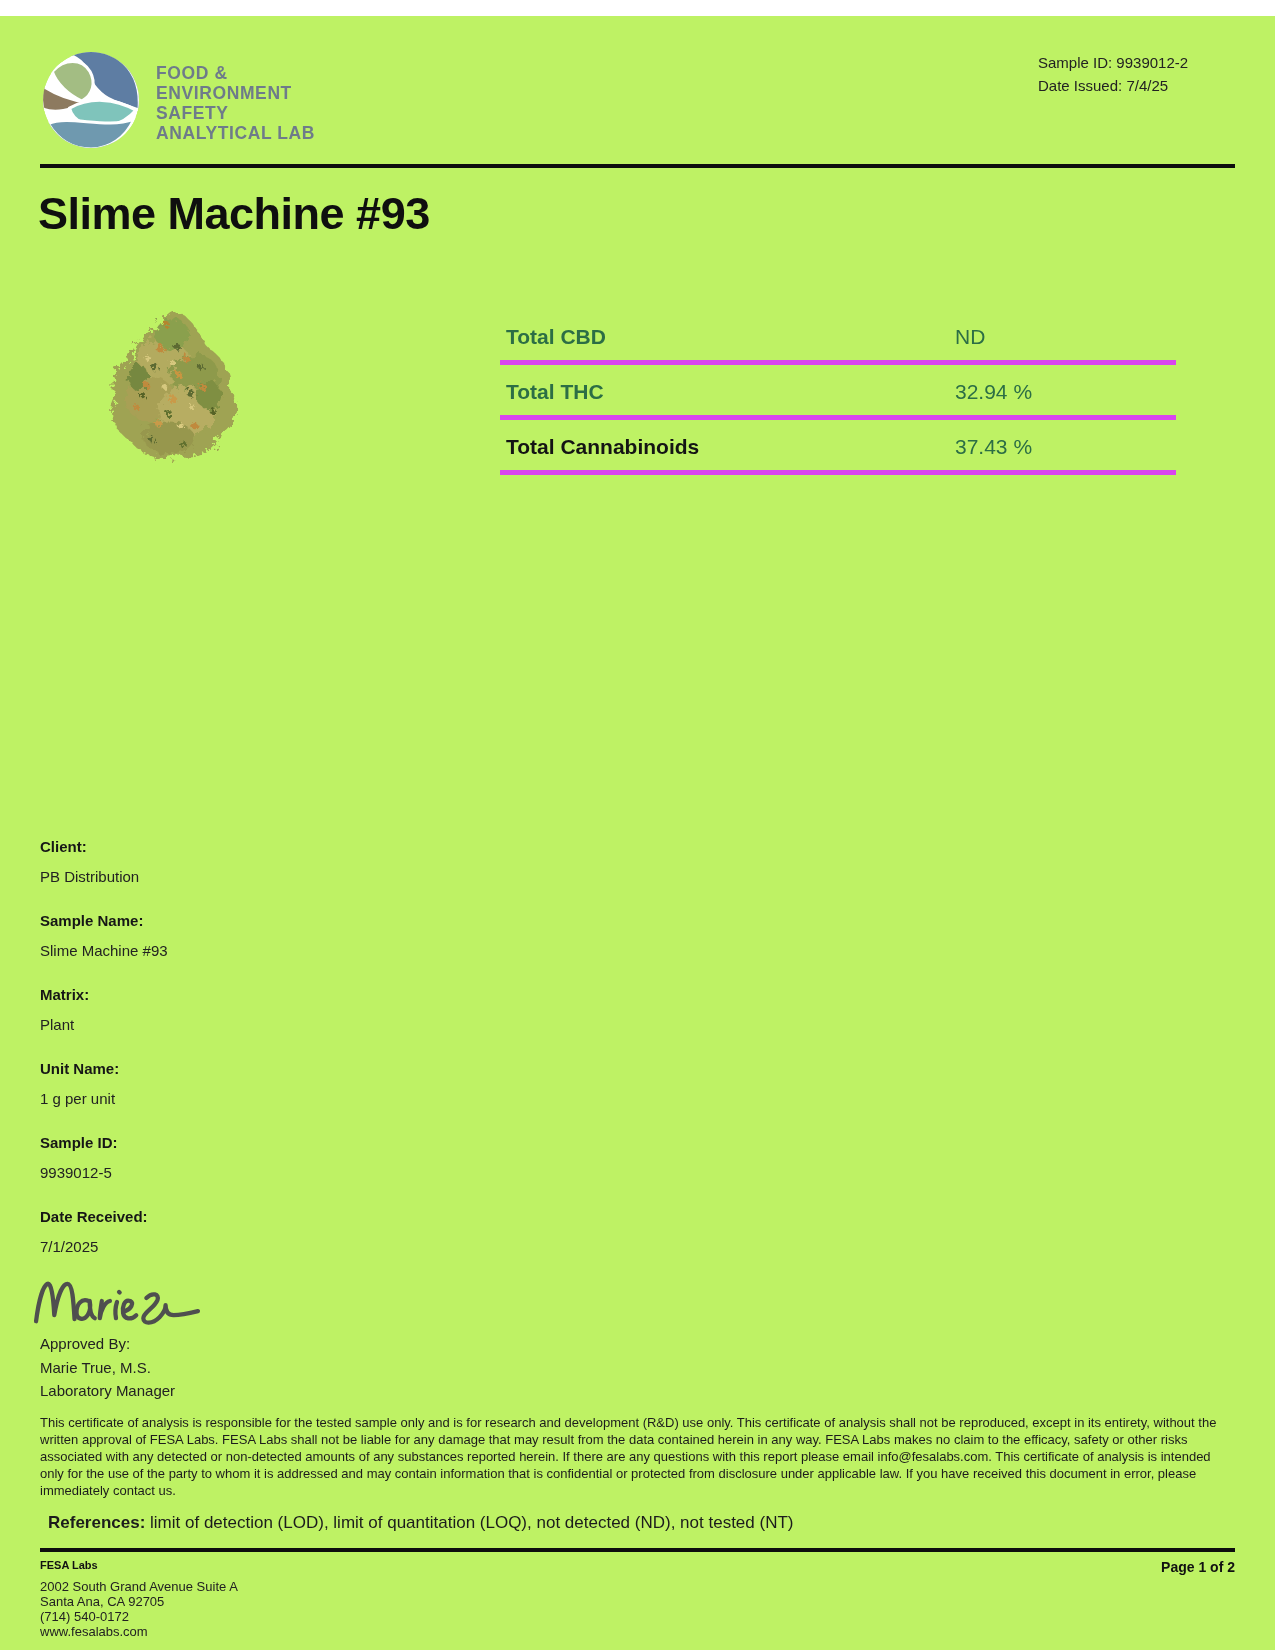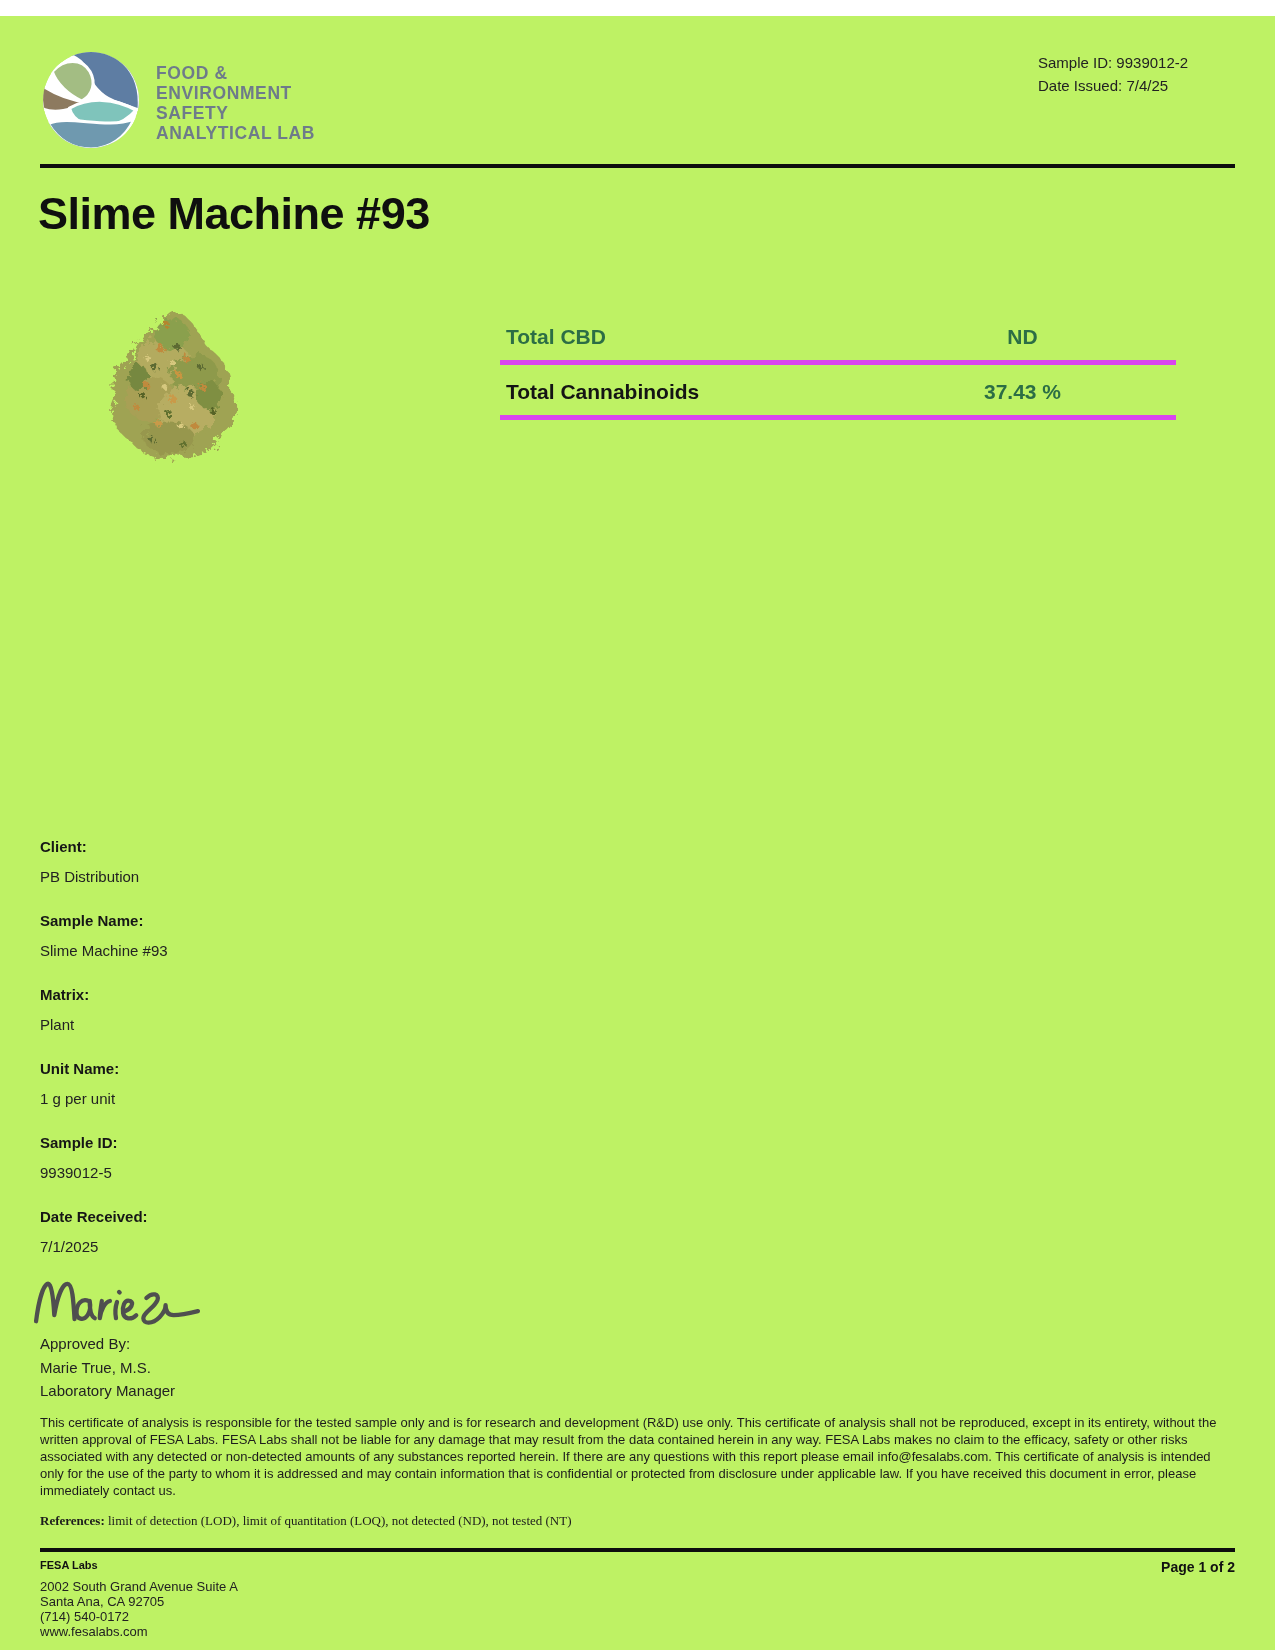--- a/index.html
+++ b/index.html
@@ -24,37 +24,37 @@
                    letter-spacing:-0.5px; color:#0f0f0f; }
 
   
   .bud { position:absolute; left:101px; top:286px; width:148px; height:164px; }
 
   
   .summary { position:absolute; left:500px; top:294px; width:676px; }
   .srow { position:relative; height:55px; border-bottom:5px solid #d946ef; }
   .slabel { position:absolute; left:6px; bottom:11px; font-size:21px; font-weight:bold; color:#2c6e45; }
   .slabel.dark { color:#141414; }
-  .sval { position:absolute; left:455px; width:135px; bottom:11px; text-align:center;
-          font-size:21px; font-weight:bold; color:#2c6e45; }
+  .sval { position:absolute; left:455px; width:135px; bottom:11px; text-align:left;
+          font-size:21px; font-weight:normal; color:#2c6e45; }
 
   
   .details { position:absolute; left:40px; top:822px; width:420px; }
   .dblock { margin-bottom:27px; }
   .dlabel { font-size:15px; font-weight:bold; color:#161616; margin-bottom:13px; }
   .dvalue { font-size:15px; color:#222; }
 
   
   .signature { position:absolute; left:30px; top:1254px; width:172px; height:60px; }
   .approval { position:absolute; left:40px; top:1316px; font-size:15px; line-height:23.5px; color:#222; }
 
   
   .disclaimer { position:absolute; left:40px; top:1398px; width:1196px; font-size:13px;
                 line-height:17px; color:#1c1c1c; }
-  .references { position:absolute; left:40px; top:1497px; width:1196px; font-size:13px; color:#1c1c1c;font-family:Liberation Serif, serif; }
+  .references { position:absolute; left:48px; top:1497px; width:1196px; font-size:17px; color:#1c1c1c; }
   .references .rlabel { font-weight:bold; }
 
   
   .footer-rule { position:absolute; left:40px; right:40px; top:1532px; height:4px; background:#0d0d0d; }
   .footer-left { position:absolute; left:40px; top:1543px; }
   .footer-company { font-size:11px; font-weight:bold; color:#111; margin-bottom:8px; }
   .footer-addr { font-size:13px; line-height:15px; color:#222; }
   .page-label { position:absolute; right:40px; top:1543px; font-size:14px; font-weight:bold; color:#111; }
 </style>
 </head>
@@ -145,20 +145,24 @@
         <circle cx="70" cy="60" r="2.6" fill="#d6c87e"></circle>
     </g>
   </svg>
 
   <div class="summary">
     <div class="srow">
       <span class="slabel">Total CBD</span>
       <span class="sval">ND</span>
     </div>
     <div class="srow">
+      <span class="slabel">Total THC</span>
+      <span class="sval">32.94 %</span>
+    </div>
+    <div class="srow">
       <span class="slabel dark">Total Cannabinoids</span>
       <span class="sval">37.43 %</span>
     </div>
   </div>
 
   <div class="details">
     <div class="dblock">
       <div class="dlabel">Client:</div>
       <div class="dvalue">PB Distribution</div>
     </div>

